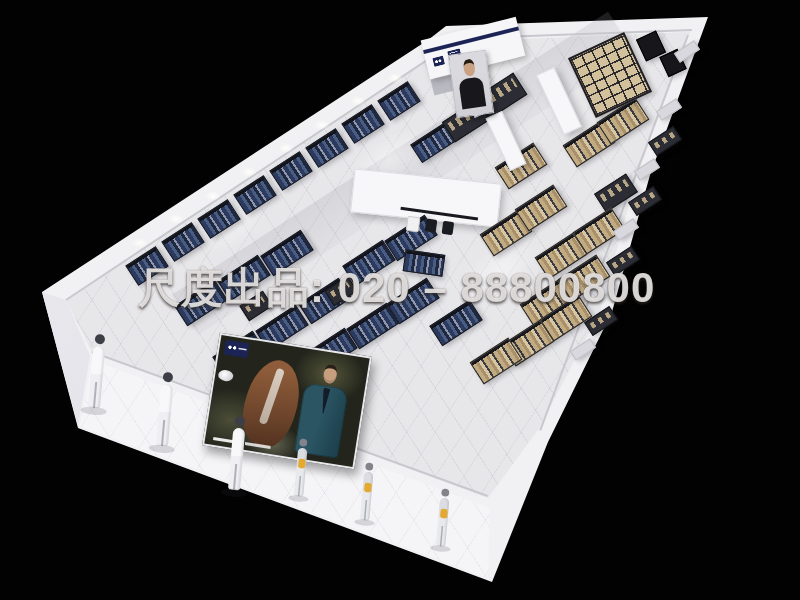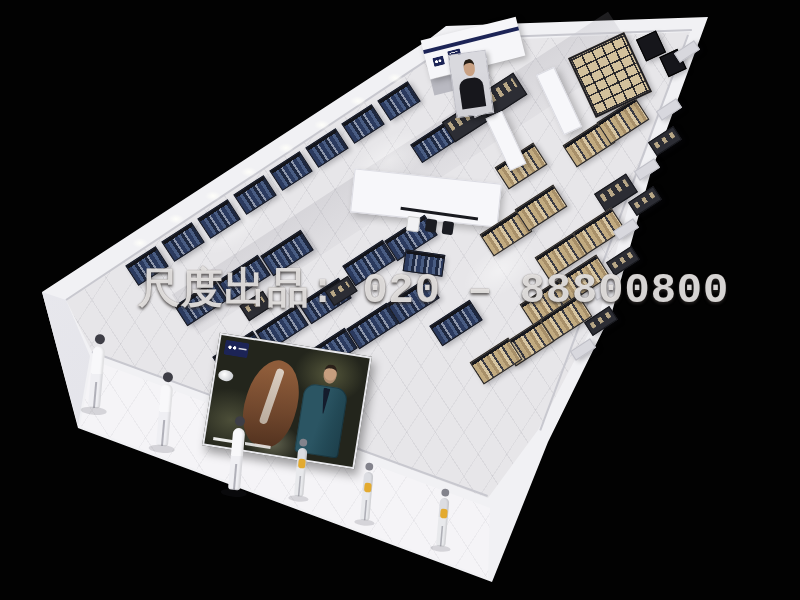--- a/index.html
+++ b/index.html
@@ -115,21 +115,21 @@
   .entry-mat{left:432px;top:76px;width:30px;height:16px;transform:rotate(-14deg);background:#b9b9c1;z-index:13;}
   .entry-poster{left:452px;top:52px;width:36px;height:62px;transform:rotate(-8deg);z-index:19;
     background:linear-gradient(180deg,#d9d9de 0 30%,#cfcfd5);border:1px solid #bfbfc7;box-shadow:2px 3px 5px rgba(0,0,0,.3);}
   .ep-head{width:11px;height:13px;margin:6px auto 0;border-radius:45%;background:#c9a183;border-top:4px solid #241c14;}
   .ep-torso{width:24px;height:30px;margin:2px auto 0;border-radius:9px 9px 0 0;background:#17171c;}
 
   
   .watermark{left:138px;top:260px;width:540px;z-index:40;
     font-size:42px;font-weight:bold;letter-spacing:1px;color:rgba(238,236,234,.88);
     text-shadow:0 2px 3px rgba(45,42,40,.75), 0 0 1px rgba(90,80,75,.6);
-    font-family:Liberation Mono, monospace;white-space:nowrap;}
+    font-family:Liberation Sans, sans-serif;white-space:nowrap;}
 </style>
 </head>
 <body>
 
 <div class="scene">
 
   <div class="abs footprint"></div>
   <div class="abs floor"></div>
   <div class="abs platform"></div>
   <div class="abs outer-wall-left"></div>

